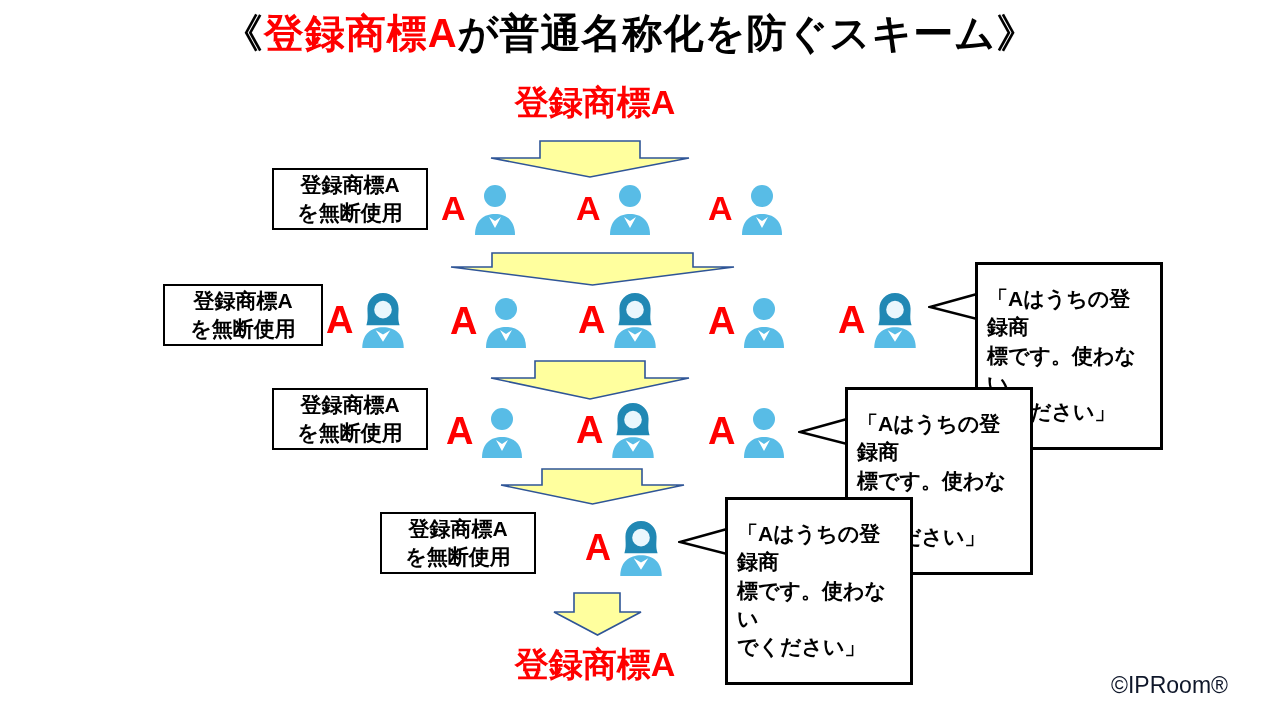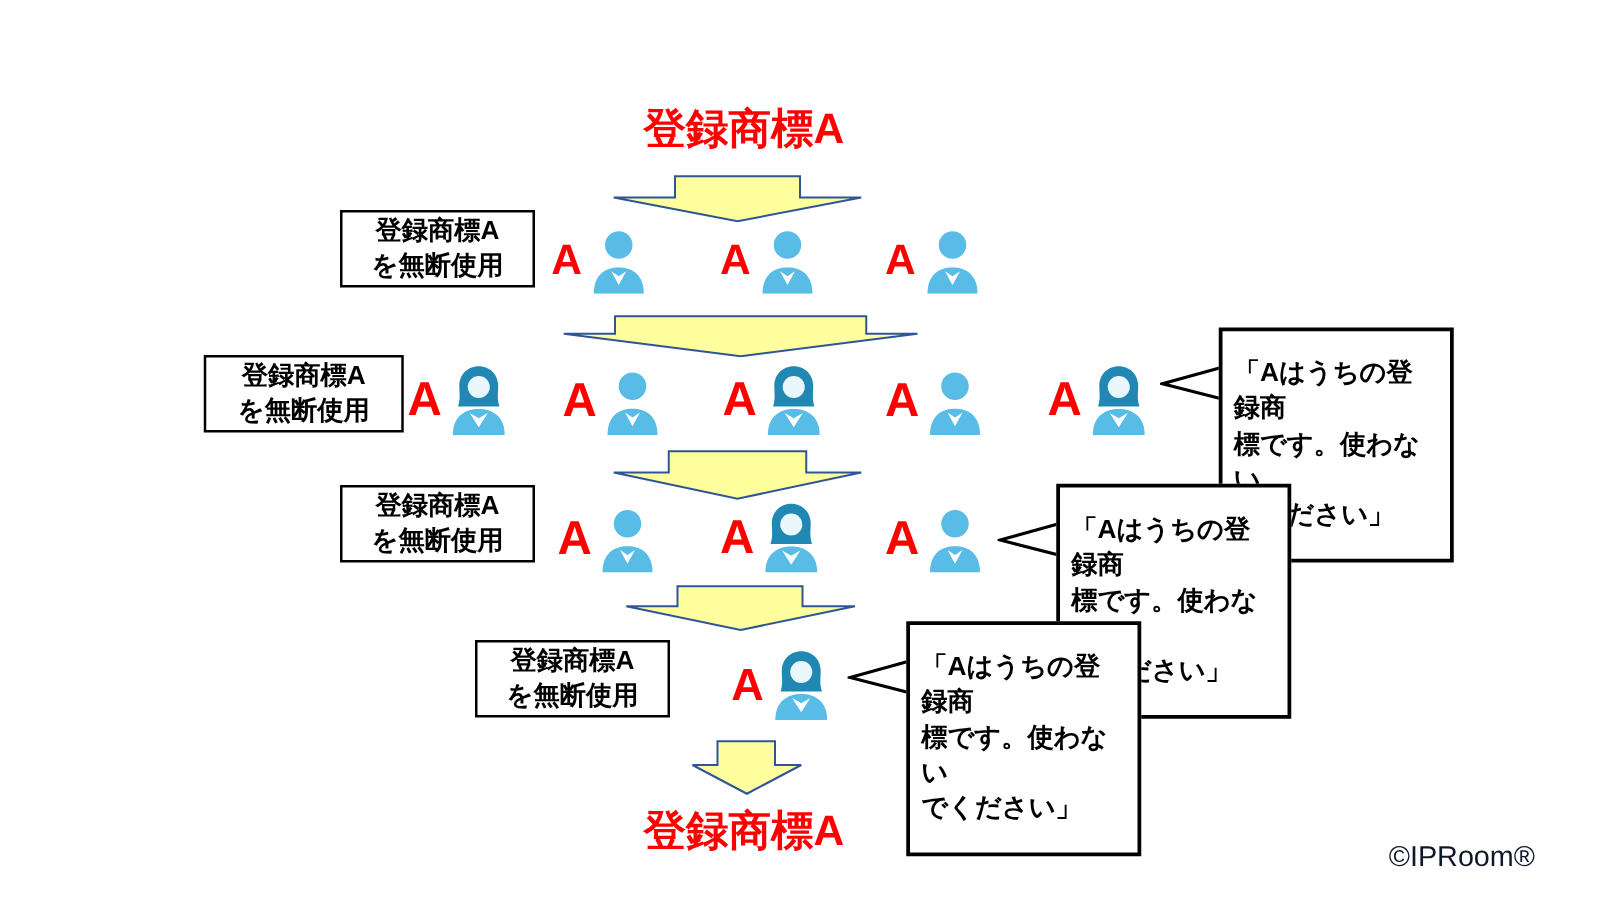--- a/index.html
+++ b/index.html
@@ -52,20 +52,23 @@
       </g>
       <g id="icon-woman">
         <path d="M23 1 C14 1 8 8 8 16 C8 22 9 26 7 32 L39 32 C37 26 38 22 38 16 C38 8 32 1 23 1 Z" fill="#2188B4"></path>
         <circle cx="23" cy="17" r="8.5" fill="#EAF7FD"></circle>
         <path d="M3 54 C3 40 12 34 23 34 C34 34 43 40 43 54 Z" fill="#58BCE6"></path>
         <path d="M23 48 L16 37 L23 41 L30 37 Z" fill="#FFFFFF"></path>
       </g>
     </defs>
   </svg>
 
+  <div class="title">
+    <span>《</span><span class="hl">登録商標A</span><span>が普通名称化を防ぐスキーム》</span>
+  </div>
 
   <div class="red-label top">登録商標A</div>
 
   <svg class="block-arrow" style="left:490px;top:140px" width="200" height="38" viewBox="0 0 200 38">
     <polygon points="50,1 150,1 150,18 199,18 100,37 1,18 50,18"></polygon>
   </svg>
 
   <div class="label-box" style="left:272px;top:168px;width:156px;height:62px">登録商標A
 を無断使用</div>
   <div class="person-group" style="left:441px;top:181px">

